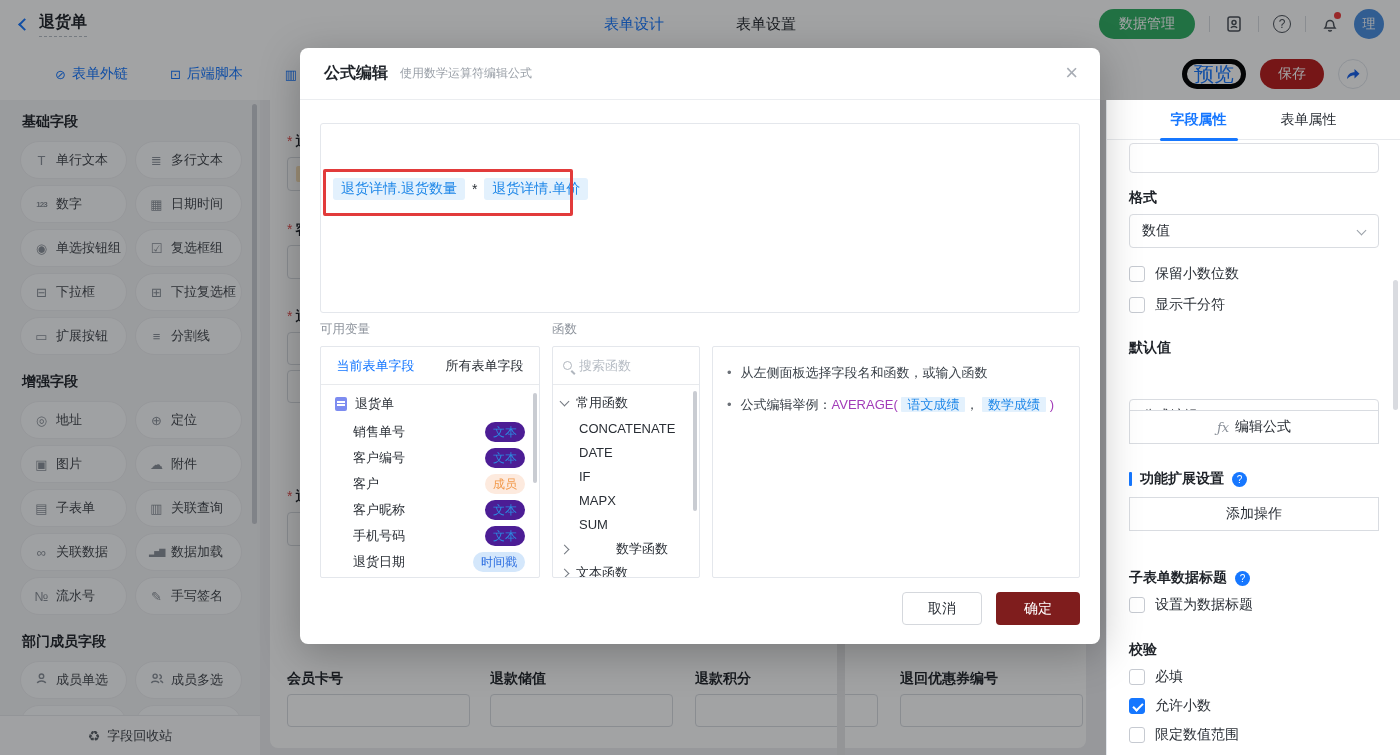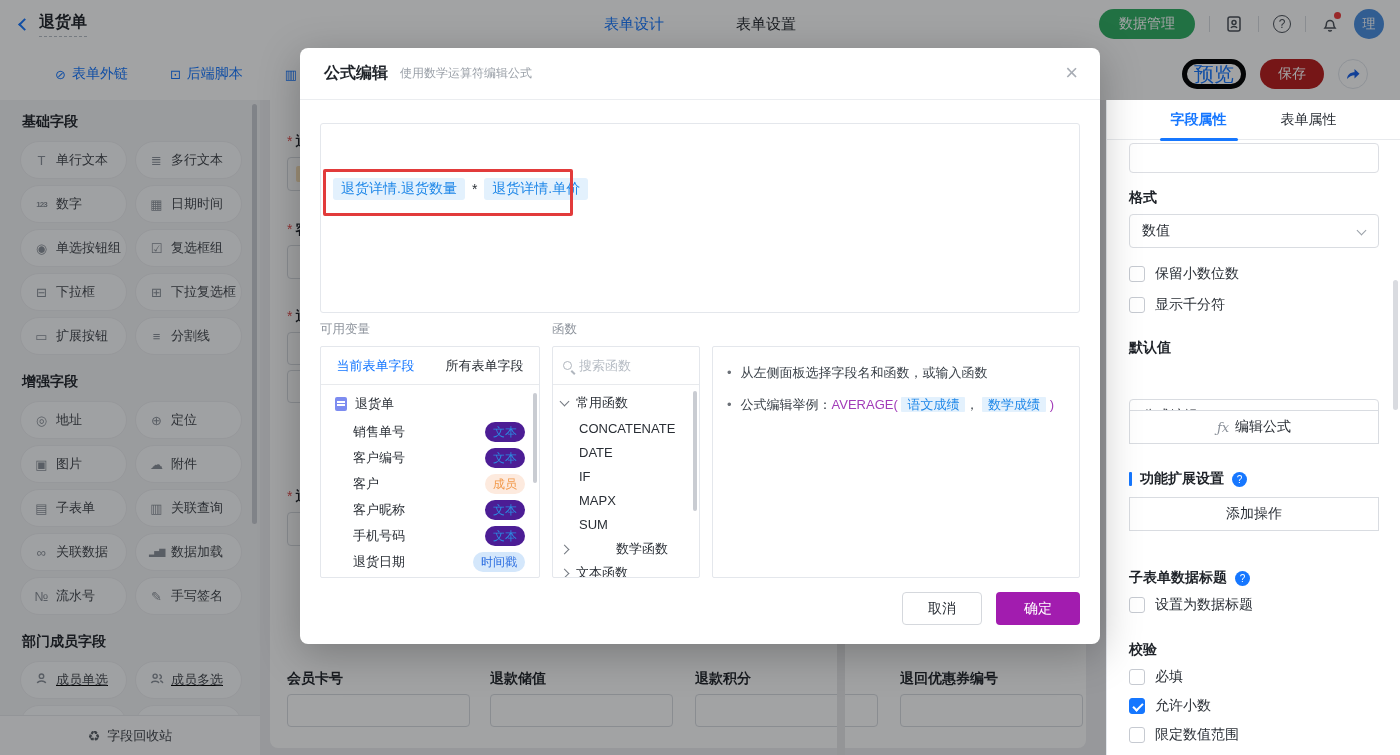--- a/index.html
+++ b/index.html
@@ -127,21 +127,21 @@
   .frow.item { padding-left:26px; }
   .frow.group { color:#2a2f36; }
 
   .help { left:412px; width:368px; padding:16px 14px 0 14px; }
   .hline { display:flex; align-items:flex-start; gap:9px; font-size:13px; color:#394048; margin-bottom:13px; line-height:19px; }
   .bullet { color:#6b7077; font-size:13px; line-height:19px; }
   .purple { color:#a23bb8; }
   .hchip { background:#e3f1fd; color:#1e87e8; padding:0 6px; border-radius:1px; }
 
   .m-cancel { position:absolute; left:602px; top:544px; width:80px; height:33px; border:1px solid #d5d8dd; border-radius:4px; background:#fff; font-size:14px; color:#2a2f36; display:flex; align-items:center; justify-content:center; cursor:pointer; }
-  .m-ok { position:absolute; left:696px; top:544px; width:84px; height:33px; border-radius:4px; background:#a21caf; font-size:14px; color:#fff; display:flex; align-items:center; justify-content:center; cursor:pointer; }
+  .m-ok { position:absolute; left:696px; top:544px; width:84px; height:33px; border-radius:4px; background:#7f1d1d; font-size:14px; color:#fff; display:flex; align-items:center; justify-content:center; cursor:pointer; }
 </style>
 </head>
 <body>
 
 <div class="app">
 
   <div class="hdr">
     <div class="hdr-left">
       <span class="chev-left"></span>
       <span class="doc-title">退货单</span>
@@ -283,21 +283,21 @@
           <span class="fi">№</span>
           <span>流水号</span>
         </div>
       <div class="fbtn">
           <span class="fi">✎</span>
           <span>手写签名</span>
         </div>
     </div>
 
     <div class="sec-title">部门成员字段</div>
-    <div class="fgrid" style="margin-bottom:6px;text-decoration:underline;">
+    <div class="fgrid" style="margin-bottom:6px;">
       <div class="fbtn">
         <span class="fi"><svg width="13" height="13" viewBox="0 0 14 14" fill="none" stroke="#8a9099" stroke-width="1.5">
               <circle cx="7" cy="4.5" r="2.4"></circle>
               <path d="M2.5 12c1-3 8-3 9 0"></path>
             </svg></span>
         <span>成员单选</span>
       </div>
       <div class="fbtn">
         <span class="fi"><svg width="14" height="13" viewBox="0 0 15 14" fill="none" stroke="#8a9099" stroke-width="1.5">
               <circle cx="5.5" cy="4.5" r="2.2"></circle>

